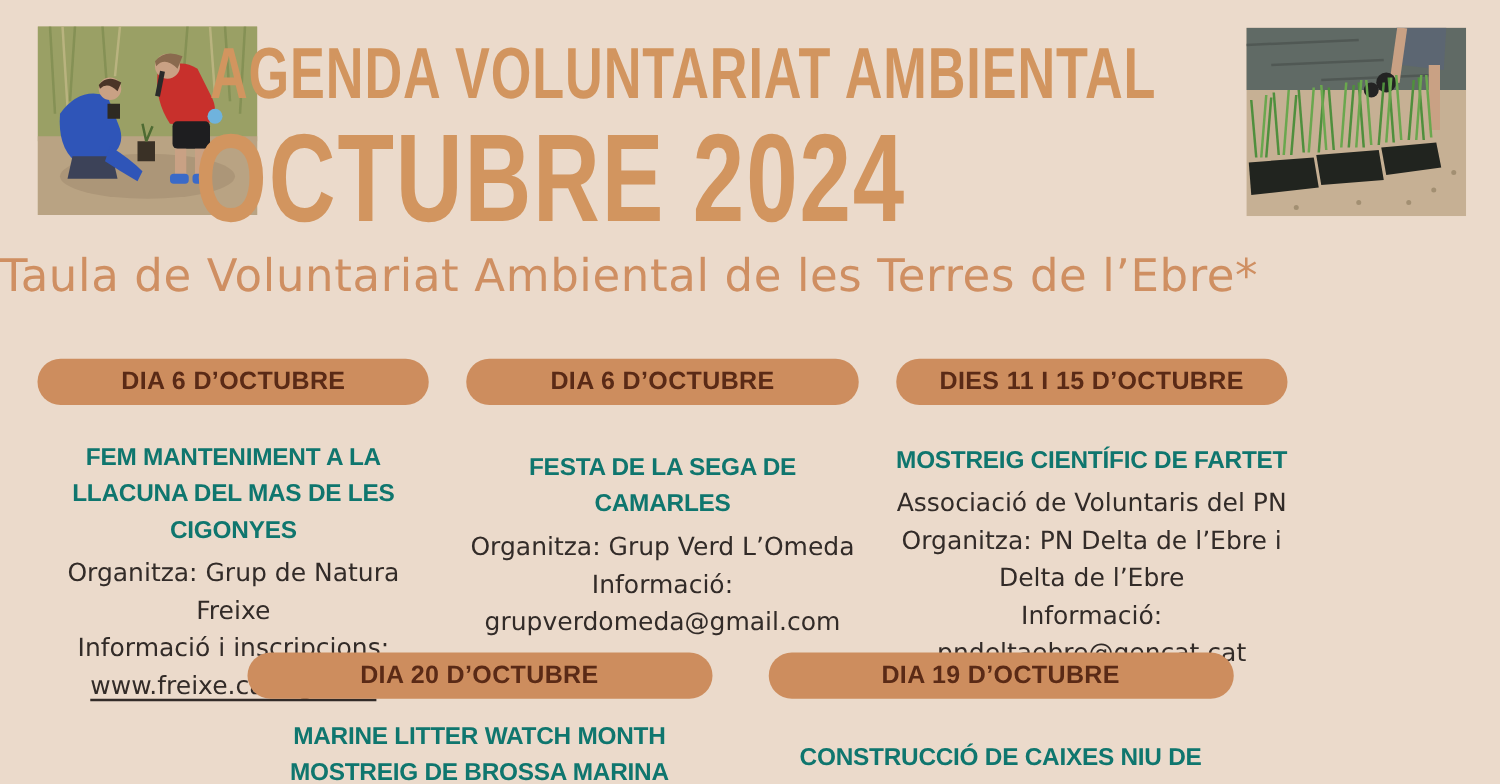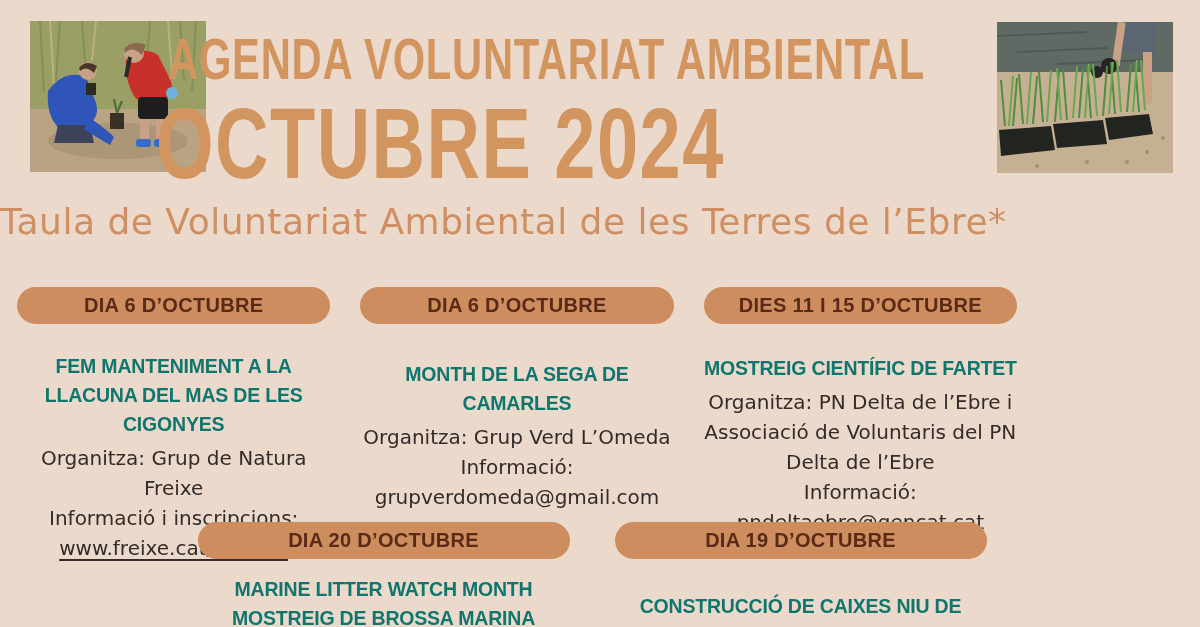--- a/index.html
+++ b/index.html
@@ -36,21 +36,21 @@
     white-space:nowrap;
   }
   .subtitle {
     margin-top:10px;
     font-size:36px; letter-spacing:0.5px;
     color:#cf8f62; white-space:nowrap;
   }
 
   
   .row1 {
-    position:absolute; top:287px; left:3px; width:1028px;
+    position:absolute; top:287px; left:16px; width:1028px;
     display:grid; grid-template-columns:repeat(3,1fr);
     gap:30px; padding:0 14px;
   }
   .row2 {
     position:absolute; top:522px; left:-8px; width:1200px;
     display:flex; justify-content:center; gap:45px;
   }
   .row2 .event-card { width:372px; }
 
   .event-card { text-align:center; }
@@ -209,36 +209,36 @@
       <div class="ev-detail">
         <div>Organitza: Grup de Natura Freixe</div>
         <div>Informació i inscripcions:</div>
         <span class="ev-link">www.freixe.cat/agenda</span>
       </div>
     </div>
 
     <div class="event-card">
       <div class="date-pill">DIA 6 D’OCTUBRE</div>
       <div class="ev-title mt38">
-        <div>MONTH DE LA SEGA DE CAMARLES</div>
+        <div>FESTA DE LA SEGA DE CAMARLES</div>
       </div>
       <div class="ev-detail">
         <div>Organitza: Grup Verd L’Omeda</div>
         <div>Informació: grupverdomeda@gmail.com</div>
       </div>
     </div>
 
     <div class="event-card">
       <div class="date-pill">DIES 11 I 15 D’OCTUBRE</div>
       <div class="ev-title mt30">
         <div>MOSTREIG CIENTÍFIC DE FARTET</div>
       </div>
       <div class="ev-detail">
+        <div>Associació de Voluntaris del PN</div>
         <div>Organitza: PN Delta de l’Ebre i</div>
-        <div>Associació de Voluntaris del PN</div>
         <div>Delta de l’Ebre</div>
         <div>Informació: pndeltaebre@gencat.cat</div>
       </div>
     </div>
 
   </div>
 
   <div class="row2">
 
     <div class="event-card">

